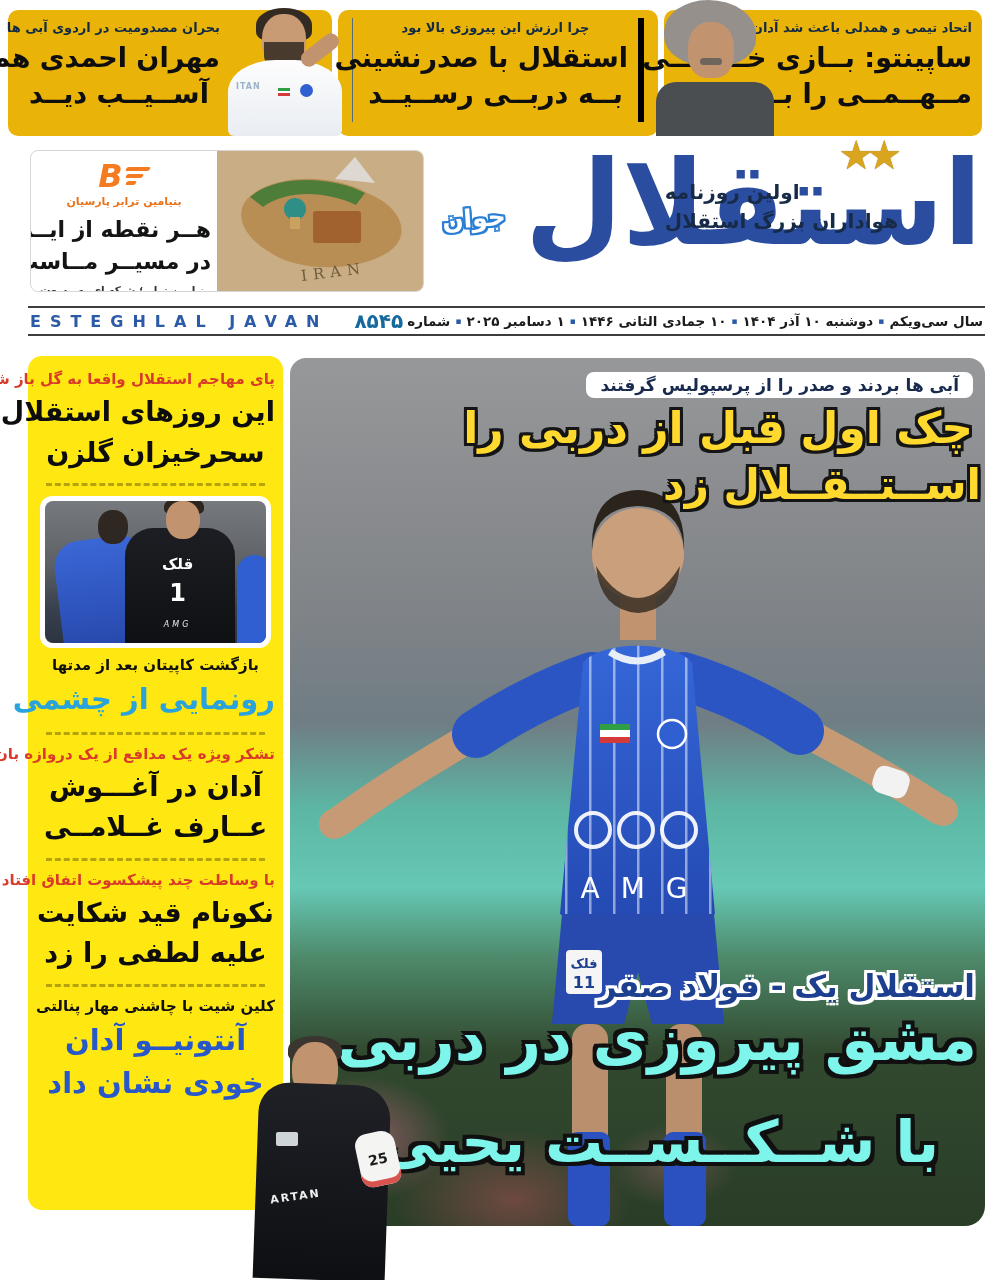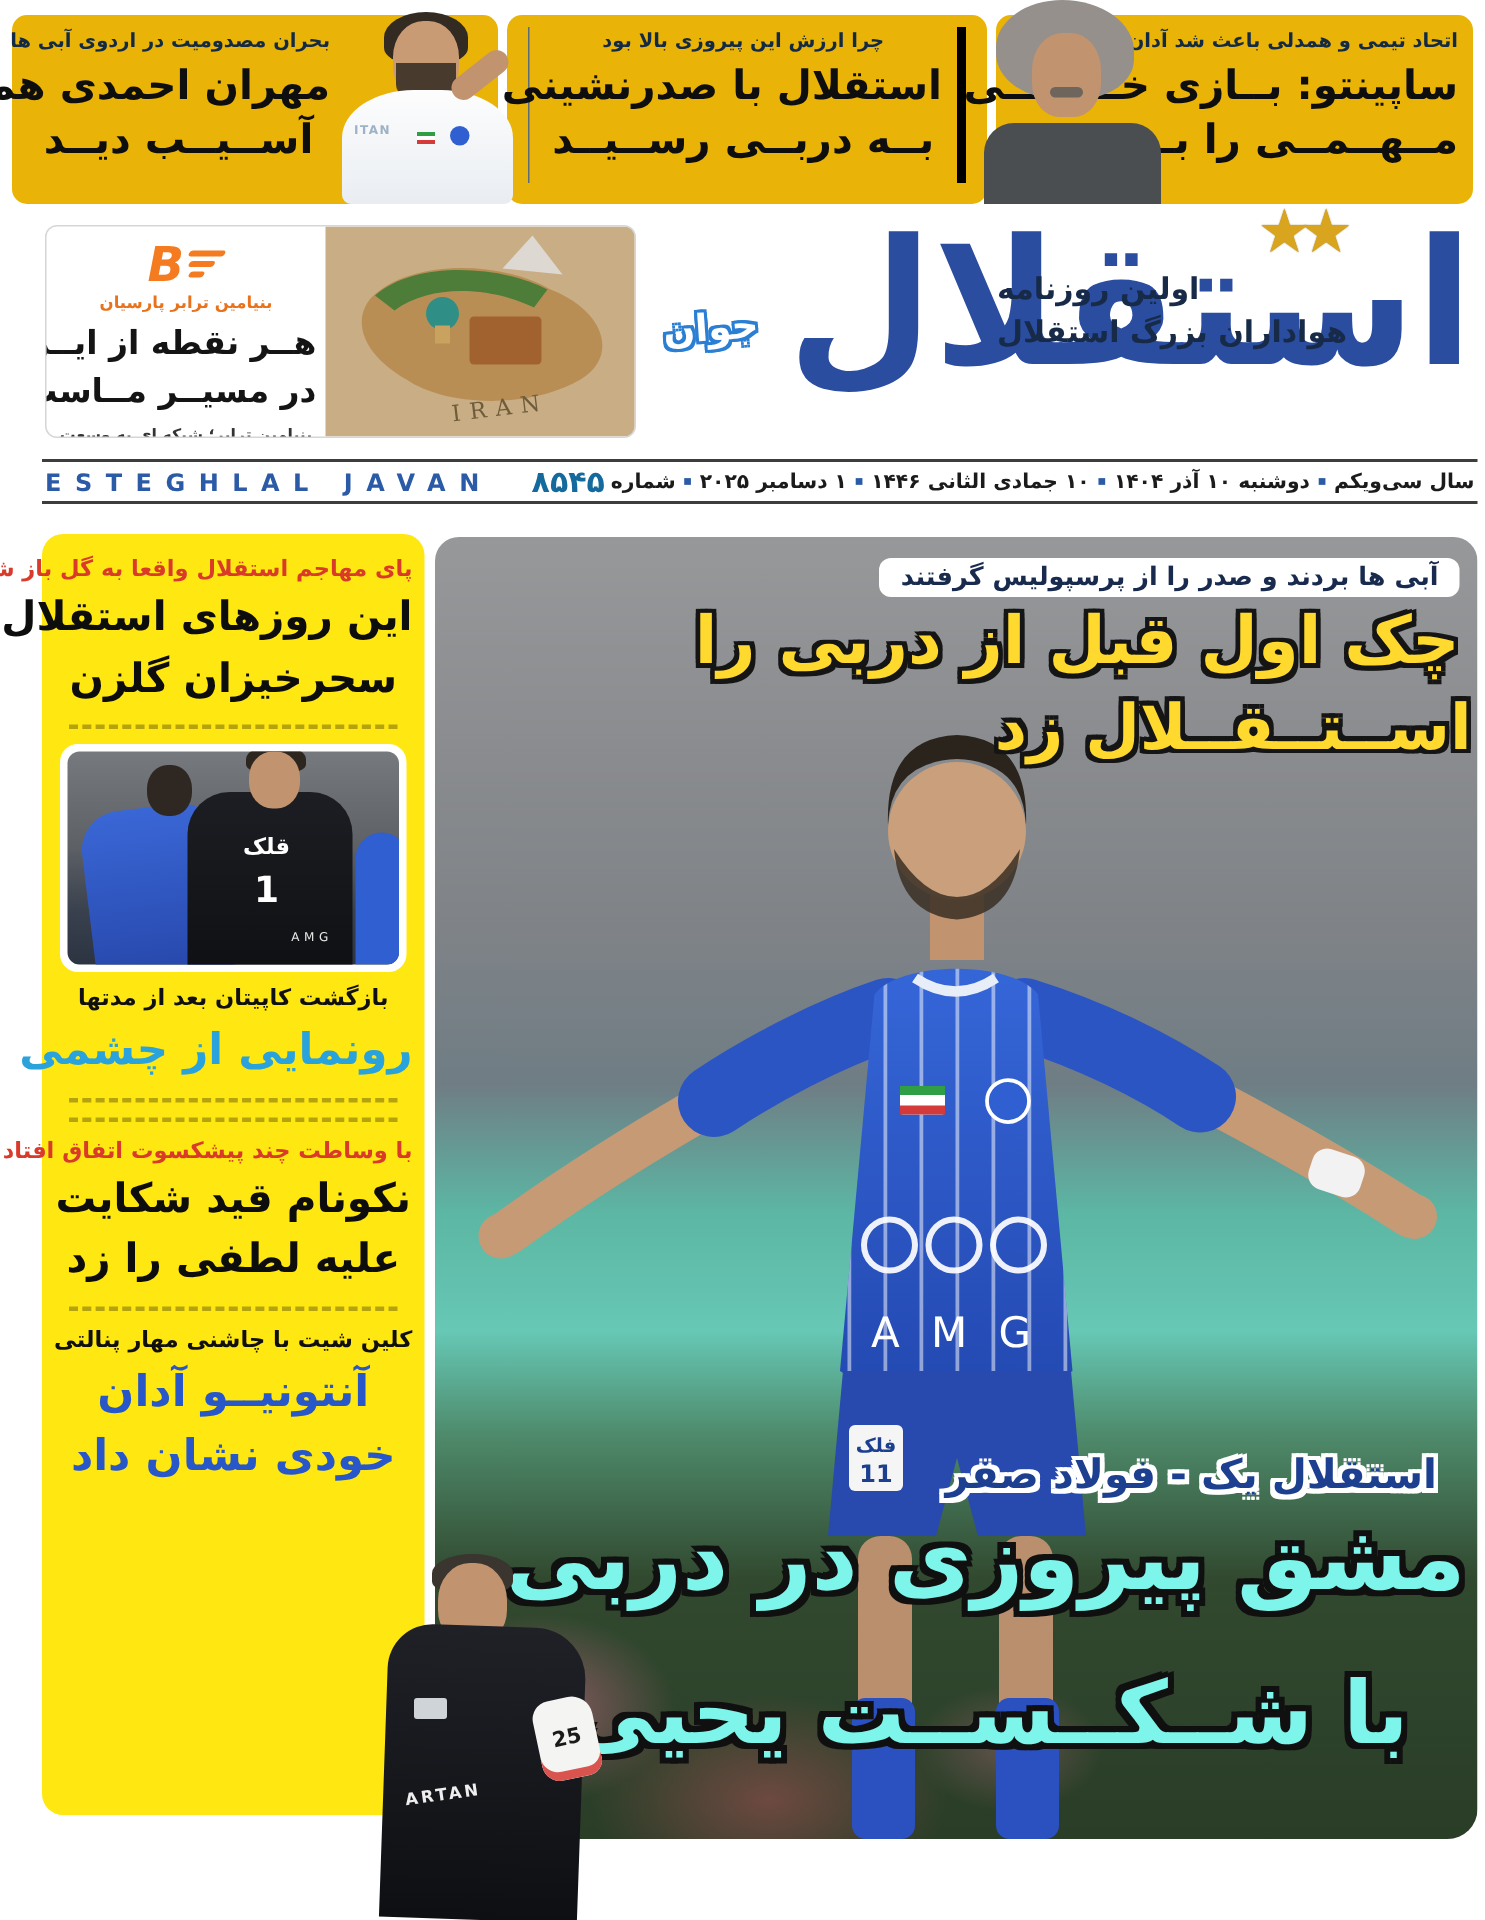--- a/index.html
+++ b/index.html
@@ -77,38 +77,38 @@
   .sb-photo{background:#fff;border-radius:12px;padding:5px;margin:2px 4px;}
   .scene{position:relative;height:142px;border-radius:8px;overflow:hidden;
          background:linear-gradient(180deg,#76797e 0%,#5d6065 45%,#39414e 75%,#2c3442 100%);}
   .hug-blue{position:absolute;left:6%;bottom:-6px;width:42%;height:78%;background:linear-gradient(180deg,#3a67d6,#2748ac);border-radius:26px 26px 0 0;transform:rotate(-7deg);}
   .hug-bhead{position:absolute;left:24%;top:6%;width:30px;height:34px;background:#2f2822;border-radius:46%;}
   .hug-keeper{position:absolute;right:14%;bottom:-4px;width:50%;height:84%;background:linear-gradient(180deg,#1d1e23,#0f1013);border-radius:28px 28px 0 0;}
   .hug-khead{position:absolute;right:30%;top:0;width:34px;height:38px;background:#c2936f;border-radius:46%;}
   .hug-khair{position:absolute;right:28%;top:-4px;width:40px;height:18px;background:#2d261f;border-radius:50% 50% 30% 30%;}
   .k-spon{position:absolute;right:22%;top:38%;width:36%;text-align:center;color:#fff;font-weight:bold;font-size:15px;}
   .k-num{position:absolute;right:22%;top:56%;width:36%;text-align:center;color:#fff;font-weight:bold;font-size:24px;line-height:1;}
-  .k-brand{position:absolute;right:20%;top:84%;width:40%;text-align:right;color:#e8e8e8;font-size:8px;letter-spacing:3px;}
+  .k-brand{position:absolute;right:20%;top:84%;width:40%;text-align:center;color:#e8e8e8;font-size:8px;letter-spacing:3px;font-style:italic;}
   .hug-right{position:absolute;right:-6px;bottom:0;width:16%;height:62%;background:#2f5fd0;border-radius:20px 20px 0 0;}
 
   
   .main-photo{left:290px;top:358px;width:695px;height:868px;border-radius:16px 16px 20px 20px;overflow:hidden;
      background:
        radial-gradient(130px 90px at 10% 90%, rgba(219,112,147,.55), transparent 70%),
        radial-gradient(170px 100px at 32% 97%, rgba(190,85,95,.45), transparent 70%),
        radial-gradient(90px 60px at 55% 93%, rgba(220,120,150,.3), transparent 70%),
        linear-gradient(180deg,#97989a 0%,#8a8c8f 16%,#7f8387 30%,#6f7d84 42%,#5cb7a4 52%,#66c8b5 61%,#4e8a6b 69%,#31492f 80%,#2a3d27 100%);}
   .main-photo svg{position:absolute;left:0;top:0;}
   .mp-txt{position:absolute;direction:rtl;white-space:nowrap;font-weight:bold;z-index:4;}
   .mp-kicker{top:14px;right:12px;background:#fff;border-radius:8px;padding:3px 14px;color:#182a4e;font-size:17px;}
   .yellow-o{color:#ffd92e;text-shadow:-3px -3px 0 #151515,3px -3px 0 #151515,-3px 3px 0 #151515,3px 3px 0 #151515,0 -3px 0 #151515,0 3px 0 #151515,-3px 0 0 #151515,3px 0 0 #151515;}
   .mp-h1{top:44px;right:12px;font-size:44px;}
   .mp-h2{top:102px;right:4px;font-size:42px;}
   .blue-wo{color:#1d3f8f;text-shadow:-3px -3px 0 #fff,3px -3px 0 #fff,-3px 3px 0 #fff,3px 3px 0 #fff,0 -3px 0 #fff,0 3px 0 #fff,-3px 0 0 #fff,3px 0 0 #fff;}
-  .mp-score{top:610px;right:27px;font-size:27px;}
+  .mp-score{top:610px;right:10px;font-size:31px;}
   .cyan-o{color:#7df5ea;text-shadow:-4px -4px 0 #101010,4px -4px 0 #101010,-4px 4px 0 #101010,4px 4px 0 #101010,0 -4px 0 #101010,0 4px 0 #101010,-4px 0 0 #101010,4px 0 0 #101010;}
   .mp-b1{top:646px;right:8px;font-size:60px;}
   .mp-b2{top:750px;right:46px;font-size:58px;}
 
   
   .gk{left:256px;top:1040px;width:160px;height:240px;z-index:6;}
   .gk-head{position:absolute;left:36px;top:2px;width:46px;height:54px;background:#c2936f;border-radius:46% 46% 42% 42%;}
   .gk-hair{position:absolute;left:32px;top:-4px;width:54px;height:26px;background:#3a352f;border-radius:50% 50% 30% 30%;}
   .gk-body{position:absolute;left:0;top:44px;width:132px;height:196px;background:linear-gradient(180deg,#202127,#0e0f12);border-radius:30px 34px 0 0;transform:rotate(2deg);}
   .gk-brand{position:absolute;left:14px;top:150px;color:#efefef;font-size:11px;font-weight:bold;letter-spacing:2px;transform:rotate(-8deg);}
@@ -234,20 +234,25 @@
         <div class="hug-right"></div>
       </div>
     </div>
 
     <div style="margin-top:8px;">
       <div class="sb-kicker dark">بازگشت کاپیتان بعد از مدتها</div>
       <div class="sb-head sky big">رونمایی از چشمی</div>
     </div>
     <div class="sb-div"></div>
 
+    <div>
+      <div class="sb-kicker red">تشکر ویژه یک مدافع از یک دروازه بان</div>
+      <div class="sb-head">آدان در آغـــوش</div>
+      <div class="sb-head">عــارف غــلامــی</div>
+    </div>
     <div class="sb-div"></div>
 
     <div>
       <div class="sb-kicker red">با وساطت چند پیشکسوت اتفاق افتاد</div>
       <div class="sb-head">نکونام قید شکایت</div>
       <div class="sb-head">علیه لطفی را زد</div>
     </div>
     <div class="sb-div"></div>
 
     <div>

